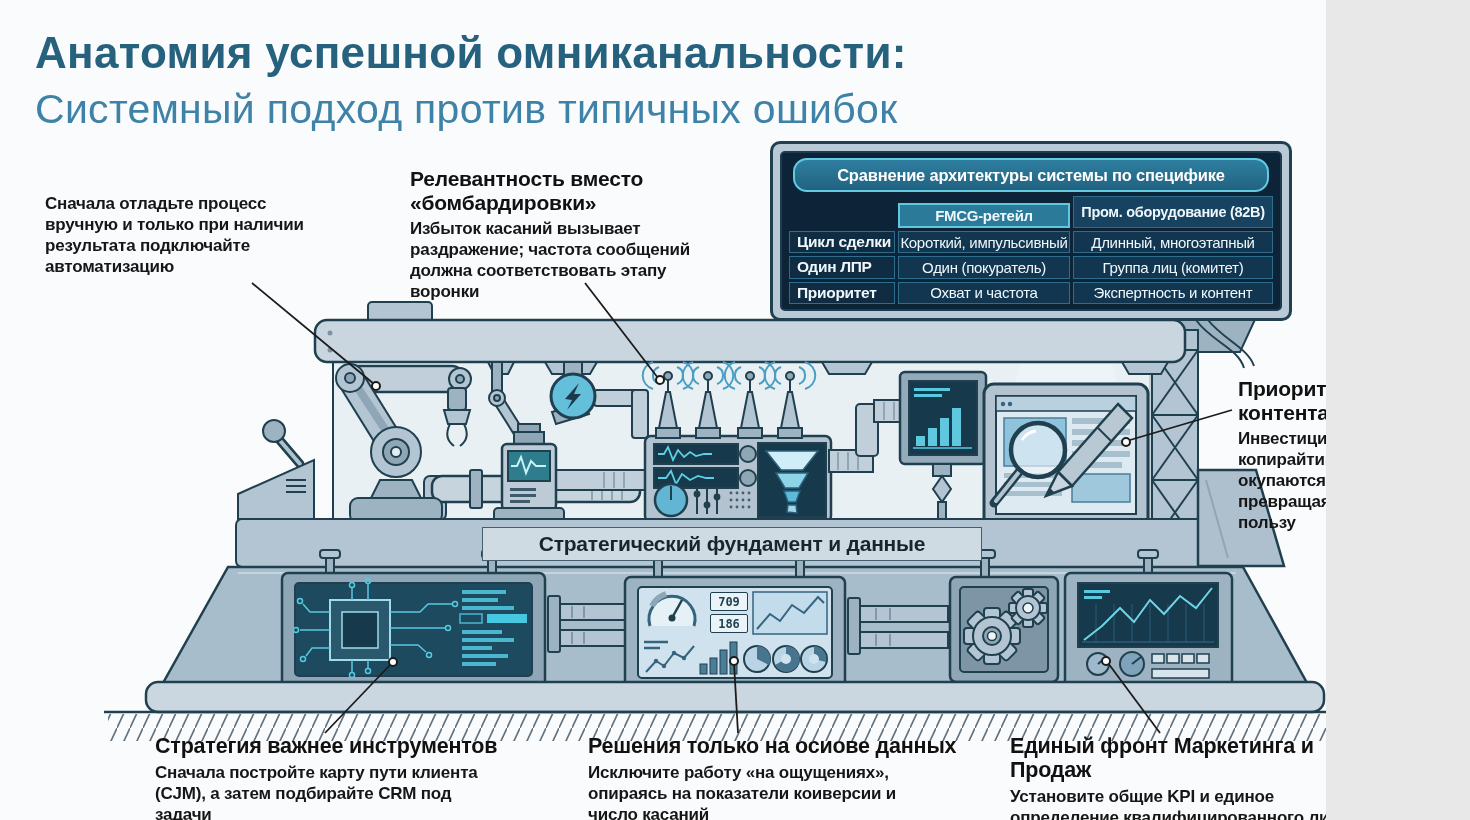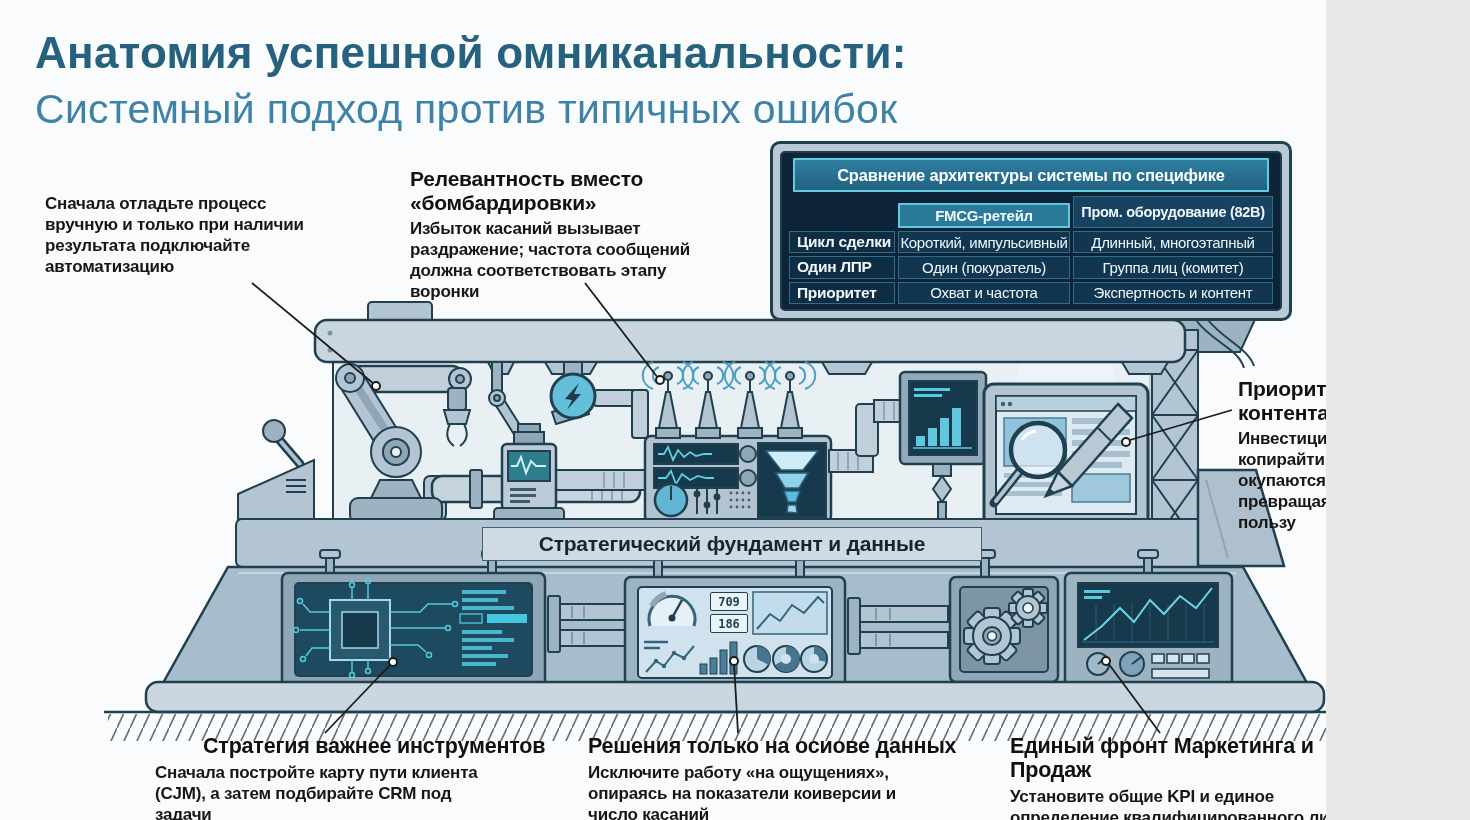--- a/index.html
+++ b/index.html
@@ -9,21 +9,21 @@
   
   .hdr{left:35px;top:26px;line-height:1.22;letter-spacing:.3px;}
   .hdr .t1{font-size:44px;font-weight:700;color:#26617e;}
   .hdr .t2{font-size:41px;font-weight:400;color:#3f82a8;margin-top:4px;}
   
   .tbl{left:770px;top:141px;width:522px;height:180px;background:#b9c9d5;border:3px solid #21404f;
        border-radius:10px;padding:7px;box-sizing:border-box;z-index:3;}
   .tbl-screen{width:100%;height:100%;background:#0d2438;border:2px solid #1e3c50;border-radius:5px;
        padding:5px 7px;box-sizing:border-box;display:flex;flex-direction:column;}
   .tbl-title{height:30px;flex:none;margin:0 4px 4px;background:linear-gradient(#2e7fa0,#226281);
-       border:2px solid #62cbe2;border-radius:1px;color:#fff;font-weight:700;font-size:16.5px;
+       border:2px solid #62cbe2;border-radius:14px;color:#fff;font-weight:700;font-size:16.5px;
        display:flex;align-items:center;justify-content:center;letter-spacing:-.2px;}
   .tbl-grid{flex:1;display:grid;grid-template-columns:106px 172px 1fr;
        grid-template-rows:32px 1fr 1fr 1fr;gap:3px;background:#0d2438;}
   .cell{display:flex;align-items:center;justify-content:center;color:#eef7fb;font-size:15px;
        letter-spacing:-.3px;background:#133650;border:1px solid #2e6e8c;}
   .cell.lab{justify-content:flex-start;padding-left:7px;font-weight:700;background:#0f2c42;font-size:15.5px;}
   .cell.corner{background:#0d2438;border:none;}
   .cell.h1{background:#2b7a99;border:2px solid #5fc8e0;font-weight:700;font-size:15px;margin-top:7px;}
   .cell.h2{background:#174260;border:1px solid #2e6e8c;font-weight:700;font-size:14.5px;}
   
@@ -34,21 +34,21 @@
   .readout{width:38px;height:19px;background:#e9f3f8;border:1.5px solid #21404f;border-radius:2px;
        font-family:"DejaVu Sans Mono",monospace;font-size:12px;font-weight:700;color:#1d4250;
        display:flex;align-items:center;justify-content:center;z-index:2;box-sizing:border-box;}
   
   .note{z-index:2;color:#161616;letter-spacing:-.2px;}
   .note h3{margin:0;font-size:21px;font-weight:700;color:#111;line-height:1.12;}
   .note p{margin:4px 0 0;font-size:17px;line-height:1.24;font-weight:bold;}
   .n1{left:45px;top:189px;width:320px;} .n1 p{width:298px;}
   .n2{left:410px;top:167px;width:330px;} .n2 h3{width:250px;} .n2 p{width:316px;}
   .n3{left:1238px;top:377px;width:230px;} .n3 h3{width:215px;} .n3 p{width:212px;}
-  .n4{left:155px;top:734px;width:400px;} .n4 h3{font-size:21.5px;margin-left:48px;} .n4 p{width:352px;}
+  .n4{left:155px;top:734px;width:400px;} .n4 h3{font-size:21.5px;} .n4 p{width:352px;}
   .n5{left:588px;top:734px;width:380px;} .n5 h3{font-size:21.5px;} .n5 p{width:336px;}
   .n6{left:1010px;top:734px;width:390px;} .n6 h3{font-size:21.5px;} .n6 p{width:340px;}
   .blackbox{left:1367px;top:805px;width:103px;height:15px;background:#060606;z-index:4;}
   
   svg.scene{position:absolute;left:0;top:0;z-index:1;}
   .ln{stroke:#21404f;stroke-width:2;fill:none;}
   .f0{fill:#c9d6e0;stroke:#21404f;stroke-width:2.5;}
   .f1{fill:#b3c5d2;stroke:#21404f;stroke-width:2;}
   .f2{fill:#9db3c2;stroke:#21404f;stroke-width:2;}
   .f3{fill:#8fa6b6;stroke:#21404f;stroke-width:2;}

